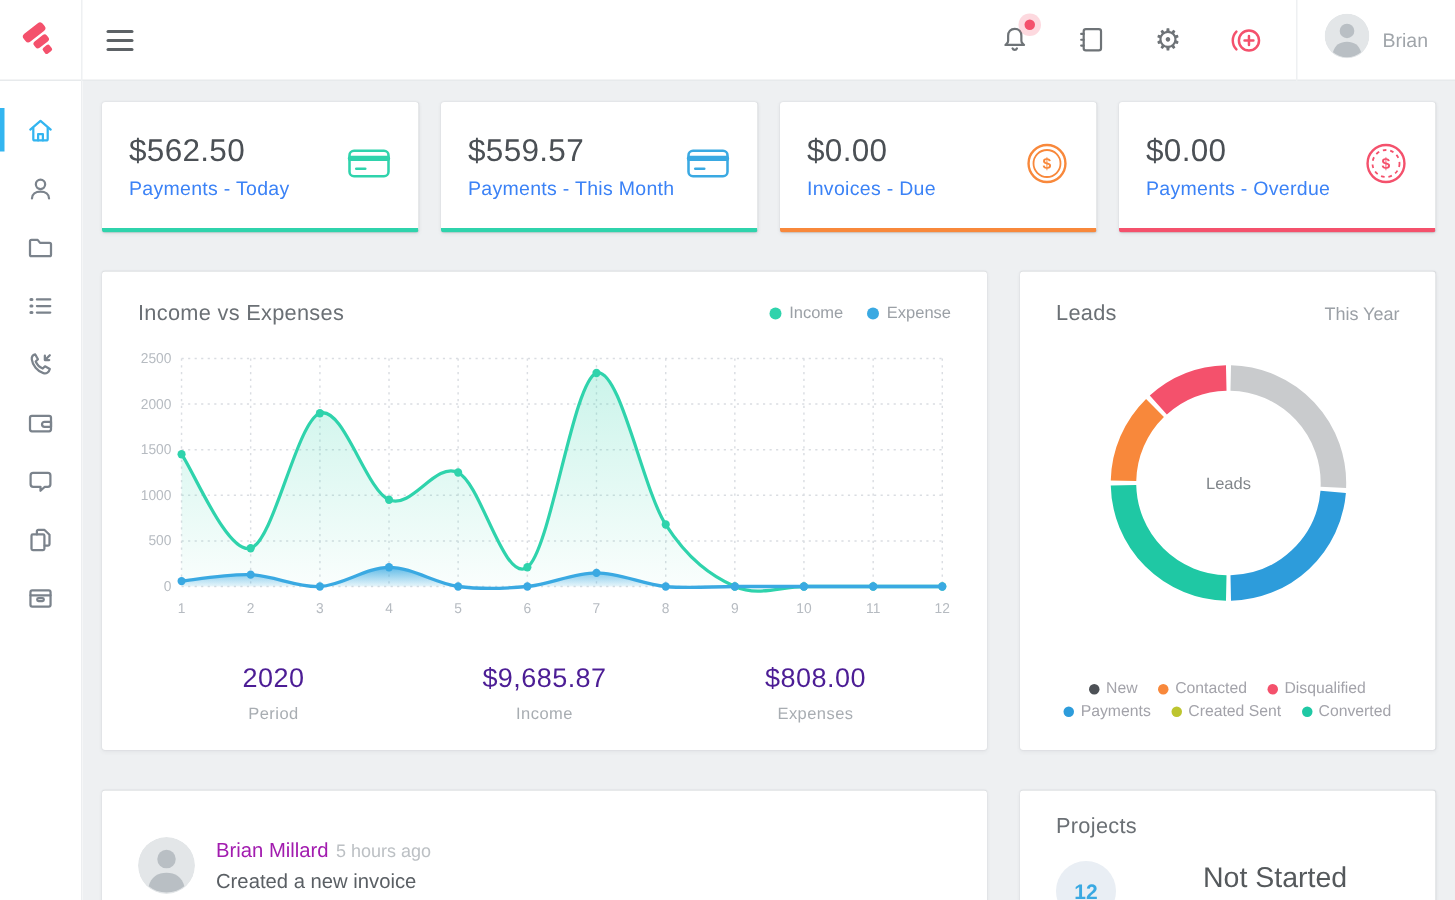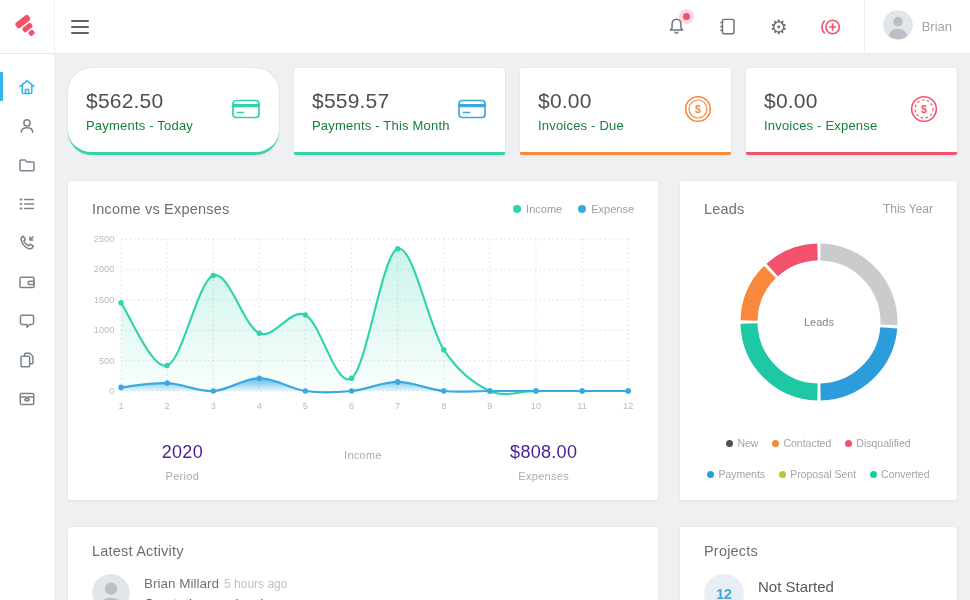--- a/index.html
+++ b/index.html
@@ -35,55 +35,55 @@
   
   .content { position:absolute; top:54px; left:55px; right:0; bottom:0; background:#eef0f2;
     padding:14px 13px; overflow:hidden; }
   .card { background:#fff; border-radius:2px;
     box-shadow:0 0 1px rgba(80,90,100,.22), 0 1px 3px rgba(80,90,100,.07); }
   
   .stats-row { display:grid; grid-template-columns:repeat(4,1fr); gap:15px; margin-bottom:26px; }
   .stat-card { height:87px; padding:16px 18px 14px; display:flex; justify-content:space-between;
     align-items:center; border-bottom:3px solid transparent; }
   .stat-value { font-size:21px; color:#4b5055; letter-spacing:.2px; }
-  .stat-label { font-size:13px; color:#15803d; margin-top:5px; letter-spacing:.2px; }
+  .stat-label { font-size:13px; color:#3b82f6; margin-top:5px; letter-spacing:.2px; }
   
   .charts-row { display:grid; grid-template-columns:590px 1fr; gap:22px; margin-bottom:27px; }
   .charts-row > .card { height:319px; padding:16px 24px 18px; display:flex; flex-direction:column; }
   .card-head { display:flex; justify-content:space-between; align-items:center; margin:4px 0 10px; }
   .card-title { font-size:14.5px; font-weight:400; color:#6b7075; letter-spacing:.2px; }
   .chart-legend { display:flex; gap:16px; }
   .legend-item { display:flex; align-items:center; gap:5px; cursor:pointer; }
   .legend-dot { width:8px; height:8px; border-radius:50%; }
   .legend-label { font-size:11px; color:#9ba0a6; }
   svg text.tick { font-family:"Liberation Sans",sans-serif; font-size:9.5px; fill:#b6bbc1; }
   svg line.grid { stroke:#dadde2; stroke-width:1; stroke-dasharray:1.5 3; }
   .summary-row { display:grid; grid-template-columns:repeat(3,1fr); text-align:center; margin-top:auto; }
   .sum-value { font-size:18px; color:#4c1d95; letter-spacing:.3px; }
   .sum-label { font-size:11px; color:#a8adb2; margin-top:7px; letter-spacing:.3px; }
   .period-label { font-size:12px; color:#9ba0a6; cursor:pointer; }
   
   .donut-wrap { display:flex; justify-content:center; margin-top:4px; }
   .donut-center { font-family:"Liberation Sans",sans-serif; font-size:11px; fill:#80858a; }
-  .donut-legend { margin-top:auto; display:flex; flex-direction:column; gap:19px; padding-bottom:2px; }
+  .donut-legend { margin-top:auto; display:flex; flex-direction:column; gap:3px; padding-bottom:2px; }
   .donut-legend-row { display:flex; justify-content:center; gap:14px; }
   .dl-item { display:inline-flex; align-items:center; gap:4px; cursor:pointer; }
   .dl-dot { width:7px; height:7px; border-radius:50%; }
   .dl-label { font-size:10.5px; color:#a3a3aa; }
   
   .bottom-row { display:grid; grid-template-columns:590px 1fr; gap:22px; }
   .bottom-row > .card { min-height:160px; padding:16px 24px; }
   .activity-item { display:flex; gap:14px; margin-top:15px; }
-  .act-name { font-size:13.5px; color:#737373; text-decoration:none; cursor:pointer; }
+  .act-name { font-size:13.5px; color:#a21caf; text-decoration:none; cursor:pointer; }
   .act-time { font-size:12px; color:#bcc0c4; margin-left:5px; }
   .act-text { font-size:13.5px; color:#5a5f64; margin-top:4px; }
   .project-item { display:flex; gap:14px; align-items:center; margin-top:15px; }
   .proj-badge { width:40px; height:40px; border-radius:50%; background:#e9eef4; color:#3aa9e2;
     font-size:14px; font-weight:bold; display:flex; align-items:center; justify-content:center; }
-  .proj-label { font-size:15px; color:#55595c; }
+  .proj-label { font-size:19px; color:#55595c;margin-left:44px; }
   .proj-sub { font-size:11.5px; color:#a8adb2; margin-top:4px; }
   .proj-sub b { color:#55595c; }
 </style>
 </head>
 <body>
 
 <header class="topbar">
   <div class="logo-box">
     <svg width="28" height="28" viewBox="0 0 26 26">
       <g fill="#f4516c" transform="rotate(-38 13 13)">
@@ -192,21 +192,21 @@
         <rect x="3.3" y="4.6" width="13.4" height="10.8" rx="1.2"></rect>
         <path d="M3.3 7.9h13.4"></path>
         <rect x="7.8" y="9.8" width="4.4" height="1.9" rx=".9"></rect>
       </svg>
     </a>
   </nav>
 
 <main class="content">
 
   <section class="stats-row" id="stats-row">
-      <article class="card stat-card" style="border-bottom-color: rgb(47, 211, 172); border-radius: 24px;">
+      <article class="card stat-card" style="border-bottom-color: rgb(47, 211, 172);">
         <div>
        <div class="stat-value">$562.50</div>
        <div class="stat-label">Payments - Today</div>
      </div>
      <div><svg width="30" height="24" viewBox="0 0 30 24" fill="none" stroke="#2fd3ac" stroke-width="1.7" stroke-linecap="round">
             <rect x="2" y="3.5" width="26" height="17" rx="3"></rect>
             <path d="M2.6 8.6h24.8" stroke-width="3.4"></path>
             <path d="M6.5 15.5h6"></path>
           </svg></div>
       </article>
@@ -228,21 +228,21 @@
      </div>
      <div><svg width="30" height="30" viewBox="0 0 30 30" fill="none" stroke="#f8883b">
             <circle cx="15" cy="15" r="12.3" stroke-width="1.6"></circle>
             <circle cx="15" cy="15" r="9" stroke-width="1.2"></circle>
             <text x="15" y="18.8" text-anchor="middle" font-size="10.5" font-weight="bold" fill="#f8883b" stroke="none" font-family="Liberation Sans, sans-serif">$</text>
           </svg></div>
       </article>
       <article class="card stat-card" style="border-bottom-color: rgb(244, 81, 108);">
         <div>
        <div class="stat-value">$0.00</div>
-       <div class="stat-label">Invoices - Expense</div>
+       <div class="stat-label">Payments - Overdue</div>
      </div>
      <div><svg width="30" height="30" viewBox="0 0 30 30" fill="none" stroke="#f4516c">
             <circle cx="15" cy="15" r="12.3" stroke-width="1.6"></circle>
             <circle cx="15" cy="15" r="9" stroke-width="1.2" stroke-dasharray="2.4 2.6"></circle>
             <text x="15" y="18.8" text-anchor="middle" font-size="10.5" font-weight="bold" fill="#f4516c" stroke="none" font-family="Liberation Sans, sans-serif">$</text>
           </svg></div>
       </article>
     </section>
 
   <section class="charts-row">
@@ -335,20 +335,21 @@
             <circle cx="458.7" cy="164.0" r="2.8" fill="#3aa9e2"></circle>
             <circle cx="506.4" cy="164.0" r="2.8" fill="#3aa9e2"></circle>
             <circle cx="554.0" cy="164.0" r="2.8" fill="#3aa9e2"></circle>
           </svg></div>
       <div class="summary-row">
         <div>
           <div class="sum-value">2020</div>
           <div class="sum-label">Period</div>
         </div>
         <div>
+          <div class="sum-value">$9,685.87</div>
           <div class="sum-label">Income</div>
         </div>
         <div>
           <div class="sum-value">$808.00</div>
           <div class="sum-label">Expenses</div>
         </div>
       </div>
     </div>
 
     <div class="card leads-card">
@@ -381,34 +382,33 @@
               <span class="dl-label">Disqualified</span>
             </span>
           </div>
           <div class="donut-legend-row">
             <span class="dl-item">
               <span class="dl-dot" style="background:#2d9cdb"></span>
               <span class="dl-label">Payments</span>
             </span>
             <span class="dl-item">
               <span class="dl-dot" style="background:#bdc52f"></span>
-              <span class="dl-label">Proposal Sent</span>
+              <span class="dl-label">Created Sent</span>
             </span>
             <span class="dl-item">
               <span class="dl-dot" style="background:#1fc8a4"></span>
               <span class="dl-label">Converted</span>
             </span>
           </div>
         </div>
     </div>
   </section>
 
   <section class="bottom-row">
     <div class="card">
-      <h3 class="card-title">Latest Activity</h3>
       <div class="activity-item">
         <span id="activity-avatar"><span class="avatar" style="width:38px;height:38px">
               <svg viewBox="0 0 40 40" width="38" height="38">
                 <circle cx="20" cy="20" r="20" fill="#e3e6e8"></circle>
                 <circle cx="20" cy="15.5" r="6.5" fill="#b9bfc4"></circle>
                 <path d="M7.5 34.5c1.5-6.5 6.5-9.5 12.5-9.5s11 3 12.5 9.5a20 20 0 0 1-25 0z" fill="#b9bfc4"></path>
               </svg>
             </span></span>
         <div>
           <div>

